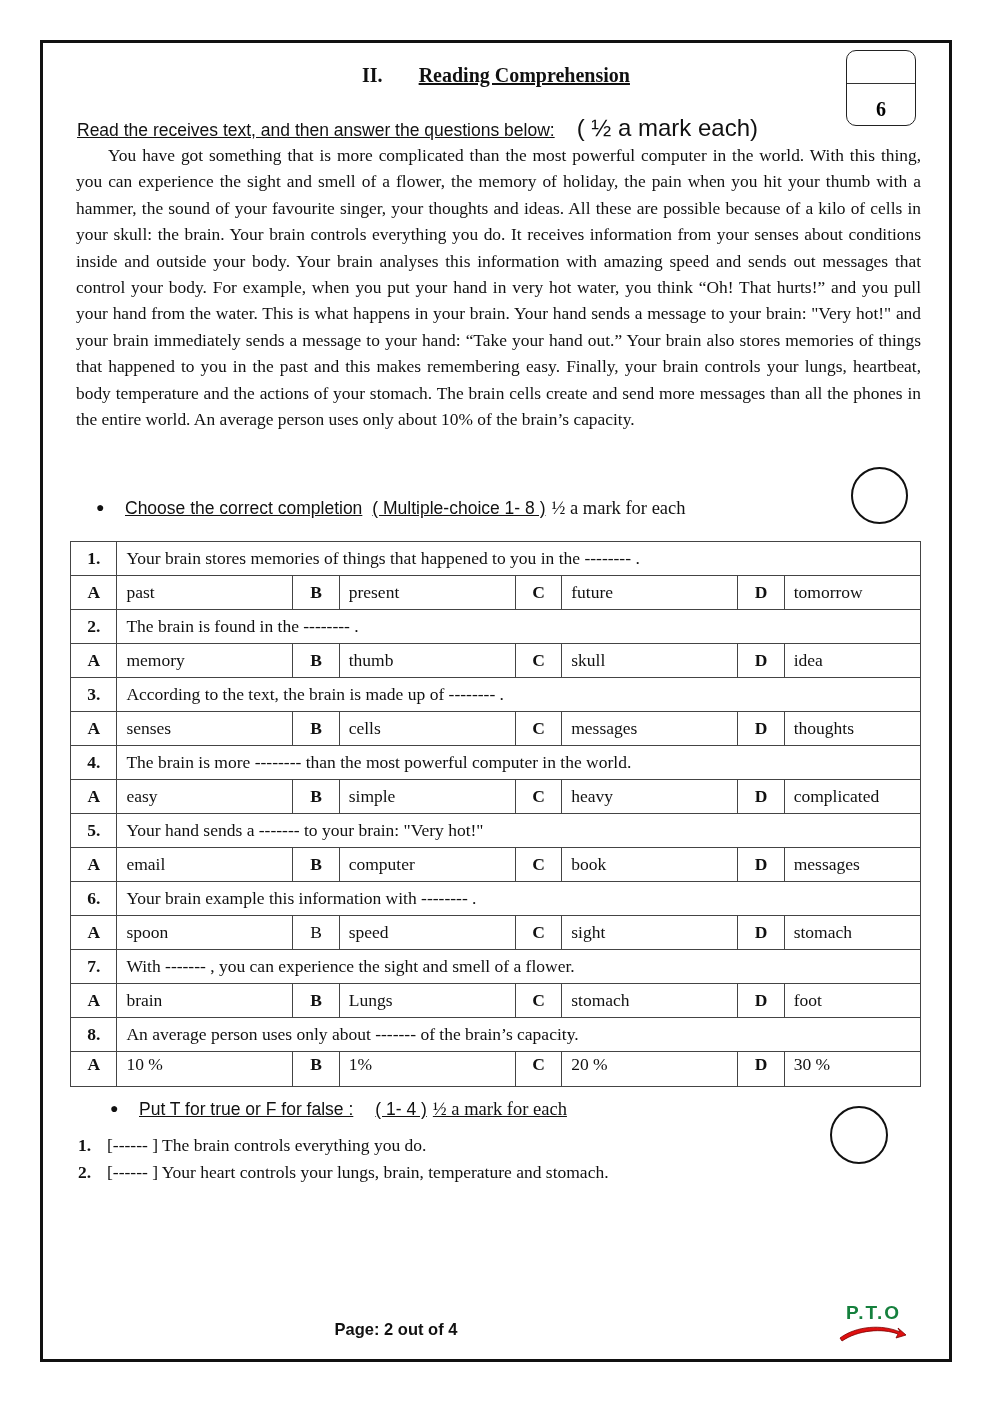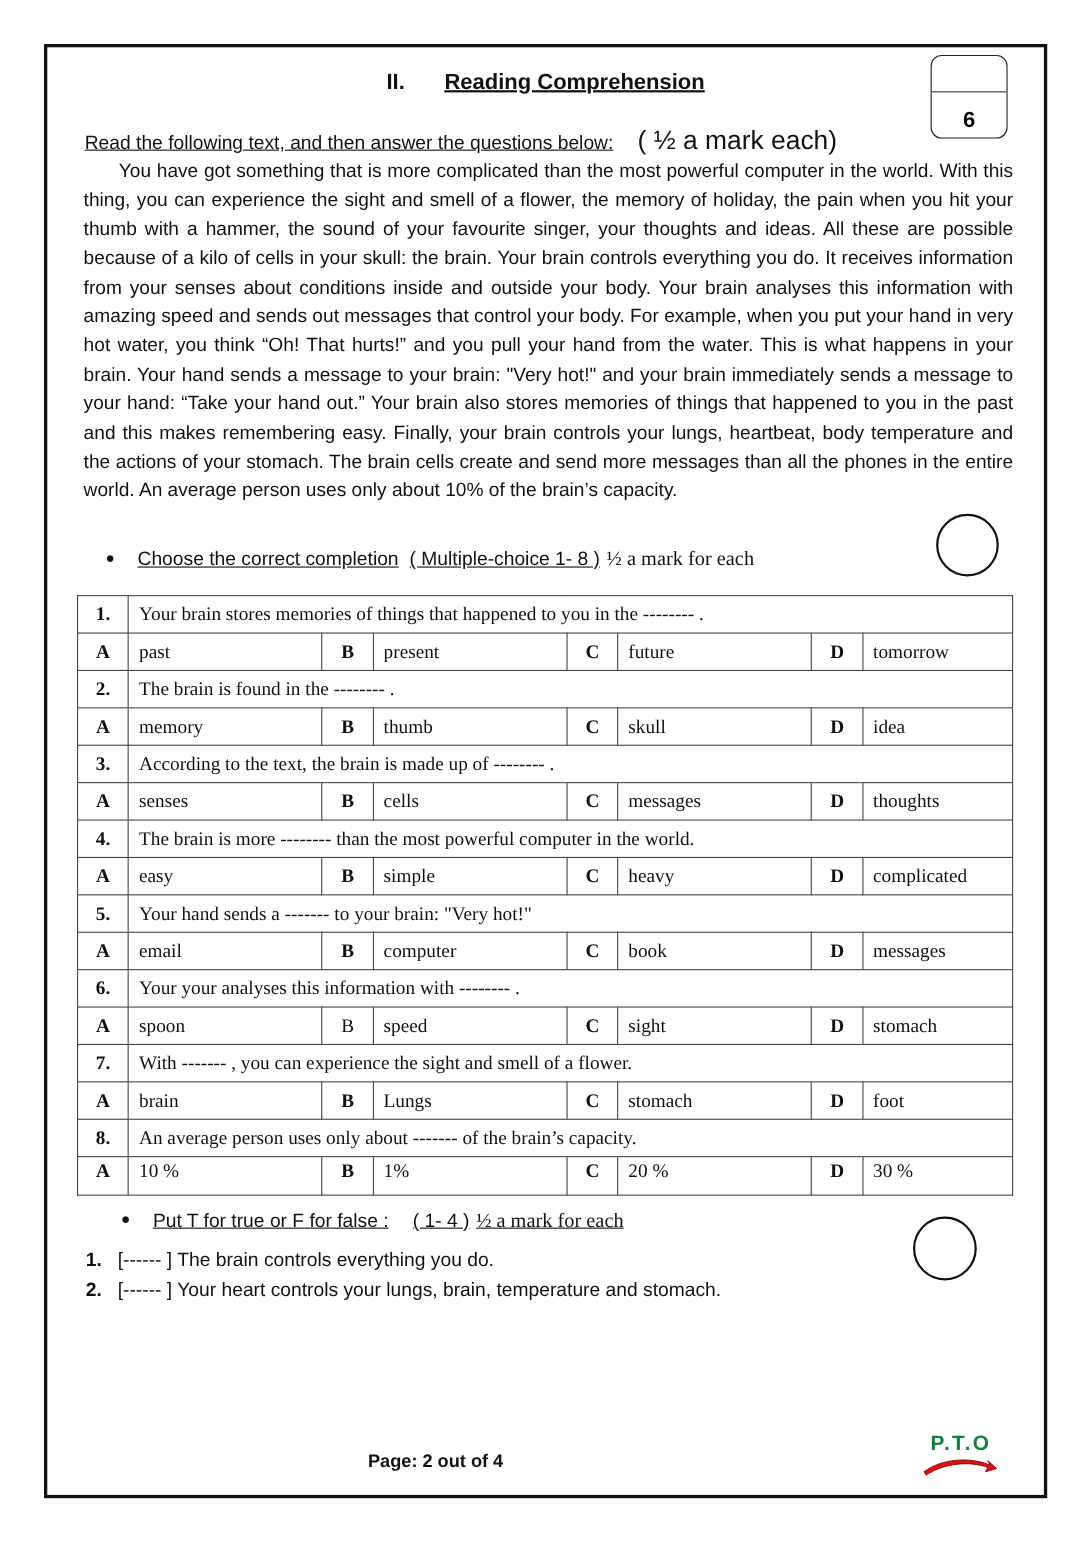--- a/index.html
+++ b/index.html
@@ -1,21 +1,21 @@
 <!DOCTYPE html>
 <html><head>
 <meta charset="utf-8">
 <style>
   html, body { margin: 0; padding: 0; background: #ffffff; }
   body { width: 992px; height: 1403px; position: relative; overflow: hidden; }
   .frame {
     position: absolute; left: 40px; top: 40px; width: 906px; height: 1316px;
     border: 3px solid #111; background: #fff;
   }
-  .serif { font-family: Liberation Sans, sans-serif; }
+  .serif { font-family: Liberation Serif, serif; }
   .sans { font-family: "Liberation Sans", "DejaVu Sans", sans-serif; }
   .abs { position: absolute; }
 
   .section-title {
     left: 0; top: 64px; width: 992px; text-align: center; font-size: 20px; font-weight: bold;
     color: #111;
   }
   .section-title .num { margin-right: 36px; }
   .section-title .txt { text-decoration: underline; }
 
@@ -76,21 +76,21 @@
 <div class="abs section-title serif">
   <span class="num">II.</span><span class="txt">Reading Comprehension</span>
 </div>
 
 <div class="abs scorebox serif">
   <div class="divider"></div>
   <div class="score">6</div>
 </div>
 
 <div class="abs instruction sans">
-  <span class="u">Read the following text, and then answer the questions below:</span><span class="marks">( ½ a mark each)</span>
+  <span class="u">Read the receives text, and then answer the questions below:</span><span class="marks">( ½ a mark each)</span>
 </div>
 
 <div class="abs passage serif">You have got something that is more complicated than the most powerful computer in the world. With this thing, you can experience the sight and smell of a flower, the memory of holiday, the pain when you hit your thumb with a hammer, the sound of your favourite singer, your thoughts and ideas. All these are possible because of a kilo of cells in your skull: the brain.  Your brain controls everything you do. It receives information from your senses about conditions inside and outside your body. Your brain analyses this information with amazing speed and sends out messages that control your body. For example, when you put your hand in very hot water, you think “Oh! That hurts!” and you pull your hand from the water. This is what happens in your brain. Your hand sends a message to your brain: "Very hot!" and your brain immediately sends a message to your hand: “Take your hand out.”  Your brain also stores memories of things that happened to you in the past and this makes remembering easy. Finally, your brain controls your lungs, heartbeat, body temperature and the actions of your stomach.  The brain cells create and send more messages than all the phones in the entire world.   An average person uses only about 10% of the brain’s capacity.</div>
 
 <div class="abs circle" style="left:851px; top:467px; width:57px; height:57px;"></div>
 
 <div class="abs mc-heading sans">
   <span class="bullet">●</span><span class="u">Choose the correct completion</span><span class="gap"></span><span class="u">( Multiple-choice 1- 8 )</span><span class="tail">½ a mark for each</span>
 </div>
 
@@ -167,21 +167,21 @@
       <td class="lbl">B</td>
       <td class="opt">computer</td>
       <td class="lbl">C</td>
       <td class="opt">book</td>
       <td class="lbl">D</td>
       <td class="opt-last">messages</td>
     </tr>
 
     <tr>
       <td class="lbl">6.</td>
-      <td colspan="7">Your your analyses this information with -------- .</td>
+      <td colspan="7">Your brain example this information with -------- .</td>
     </tr>
     <tr>
       <td class="lbl">A</td>
       <td class="opt">spoon</td>
       <td class="lbl normal">B</td>
       <td class="opt">speed</td>
       <td class="lbl">C</td>
       <td class="opt">sight</td>
       <td class="lbl">D</td>
       <td class="opt-last">stomach</td>

